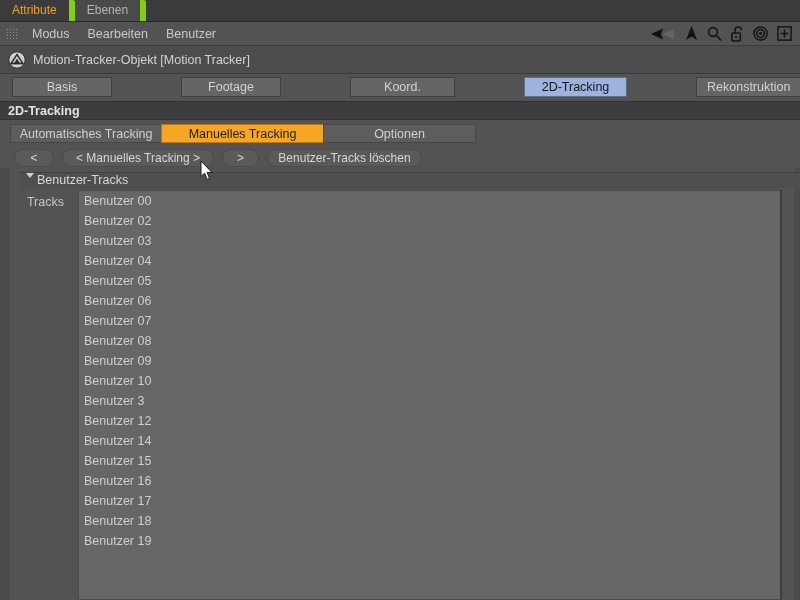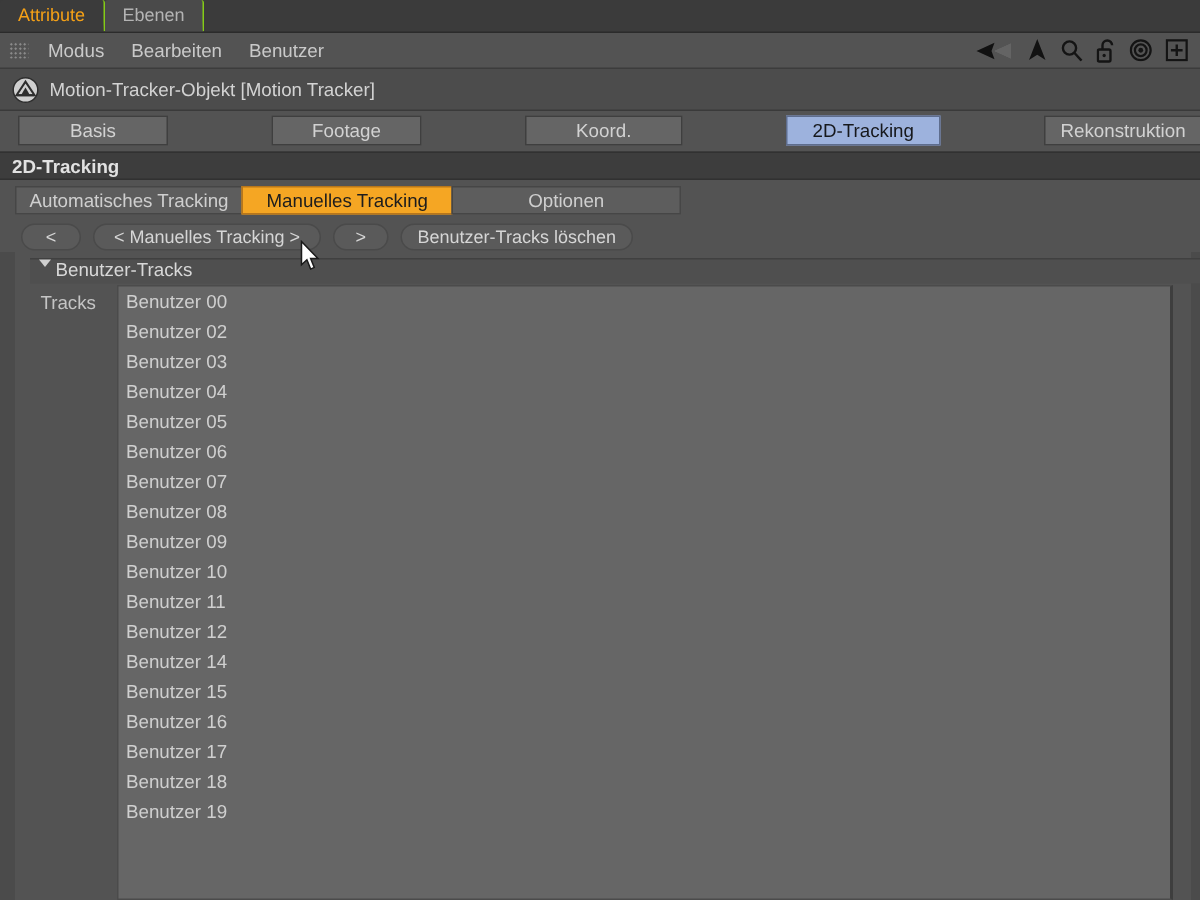--- a/index.html
+++ b/index.html
@@ -36,21 +36,21 @@
     border-bottom: 1px solid #2b2b2b;
   }
   .dock-tab {
     height: 21px;
     line-height: 21px;
     padding: 0 12px;
     font-size: 12px;
     color: #b4b4b4;
     background: #4a4a4a;
     box-sizing: border-box;
-    border-right: 1px solid #84cc16;
+    border-right: 6px solid #84cc16;
     border-top-left-radius: 2px;
     border-top-right-radius: 2px;
   }
   .dock-tab.active {
     background: #3b3b3b;
     color: #f4a017;
   }
 
   
   .menubar {
@@ -177,21 +177,21 @@
     font-size: 12.5px;
     color: #cfcfcf;
     background: #5d5d5d;
     border: 1px solid #464646;
     margin-right: -1px;
     box-sizing: border-box;
     white-space: nowrap;
     padding: 0 8px;
   }
   .subtab.s-auto { width: 152px; text-align: center; }
-  .subtab.s-man  { width: 141px; }
+  .subtab.s-man  { width: 163px; }
   .subtab.s-opt  { width: 153px; }
   .subtab.active {
     background: #f5a623;
     color: #1d1d1d;
     border-color: #b8761a;
     font-weight: normal;
   }
 
   
   .btnrow {
@@ -407,21 +407,21 @@
     <div class="track-item">Benutzer 00</div>
     <div class="track-item">Benutzer 02</div>
     <div class="track-item">Benutzer 03</div>
     <div class="track-item">Benutzer 04</div>
     <div class="track-item">Benutzer 05</div>
     <div class="track-item">Benutzer 06</div>
     <div class="track-item">Benutzer 07</div>
     <div class="track-item">Benutzer 08</div>
     <div class="track-item">Benutzer 09</div>
     <div class="track-item">Benutzer 10</div>
-    <div class="track-item">Benutzer 11</div>
+    <div class="track-item">Benutzer 3</div>
     <div class="track-item">Benutzer 12</div>
     <div class="track-item">Benutzer 14</div>
     <div class="track-item">Benutzer 15</div>
     <div class="track-item">Benutzer 16</div>
     <div class="track-item">Benutzer 17</div>
     <div class="track-item">Benutzer 18</div>
     <div class="track-item">Benutzer 19</div>
   </div>
 
   <div class="cursor" style="left: 200px; top: 160px;">

